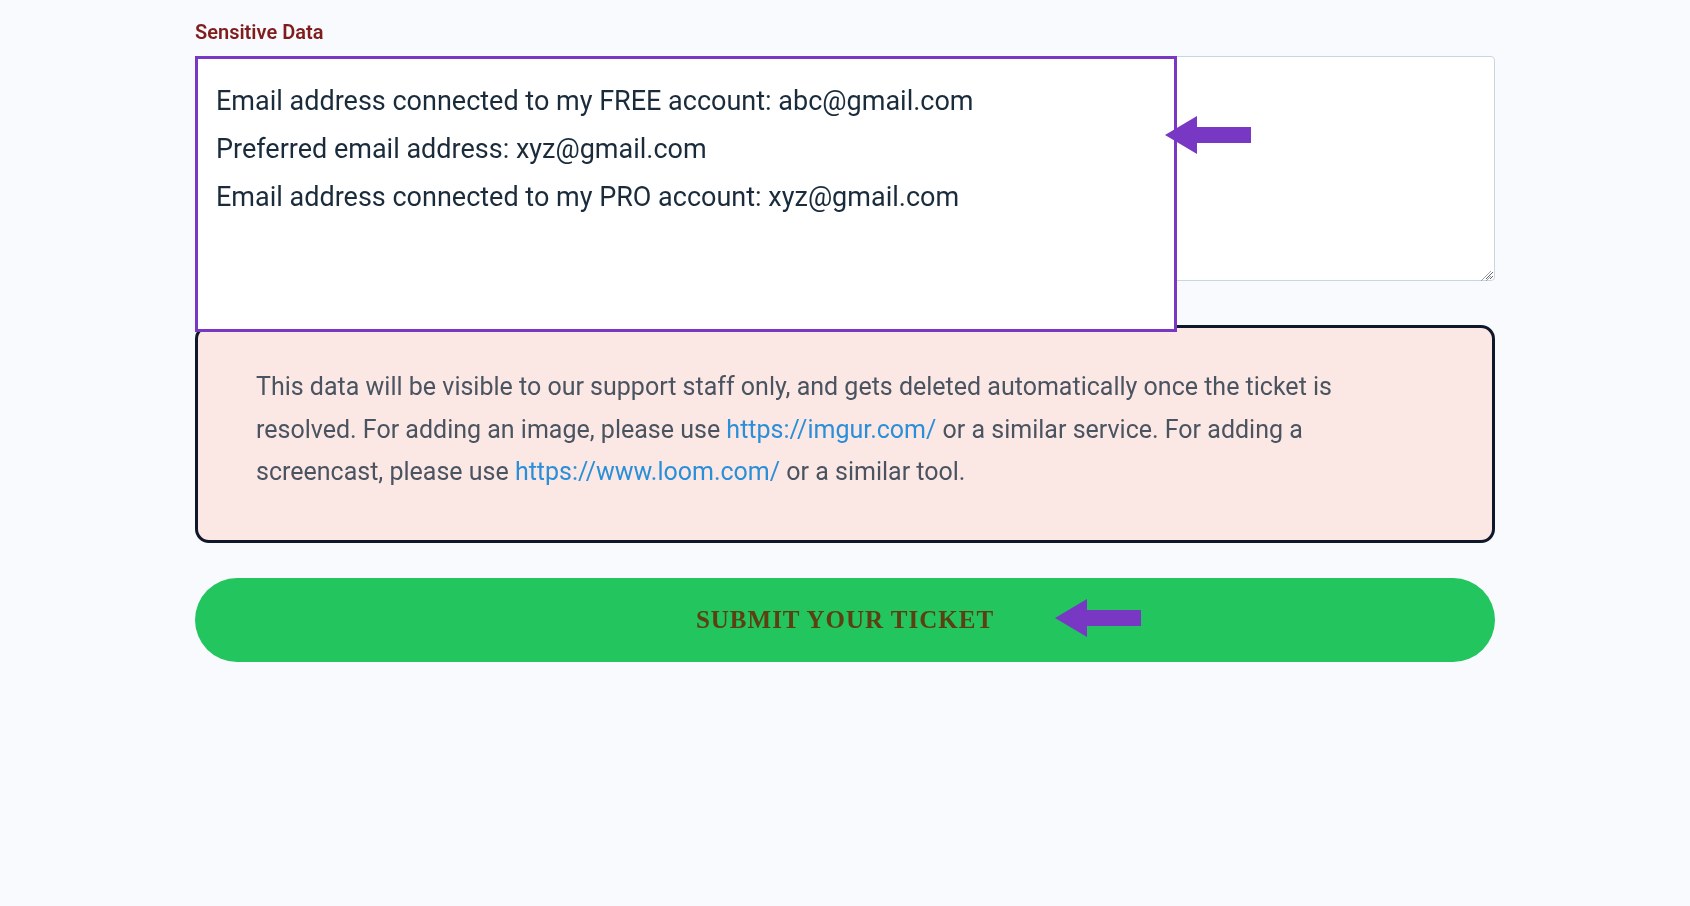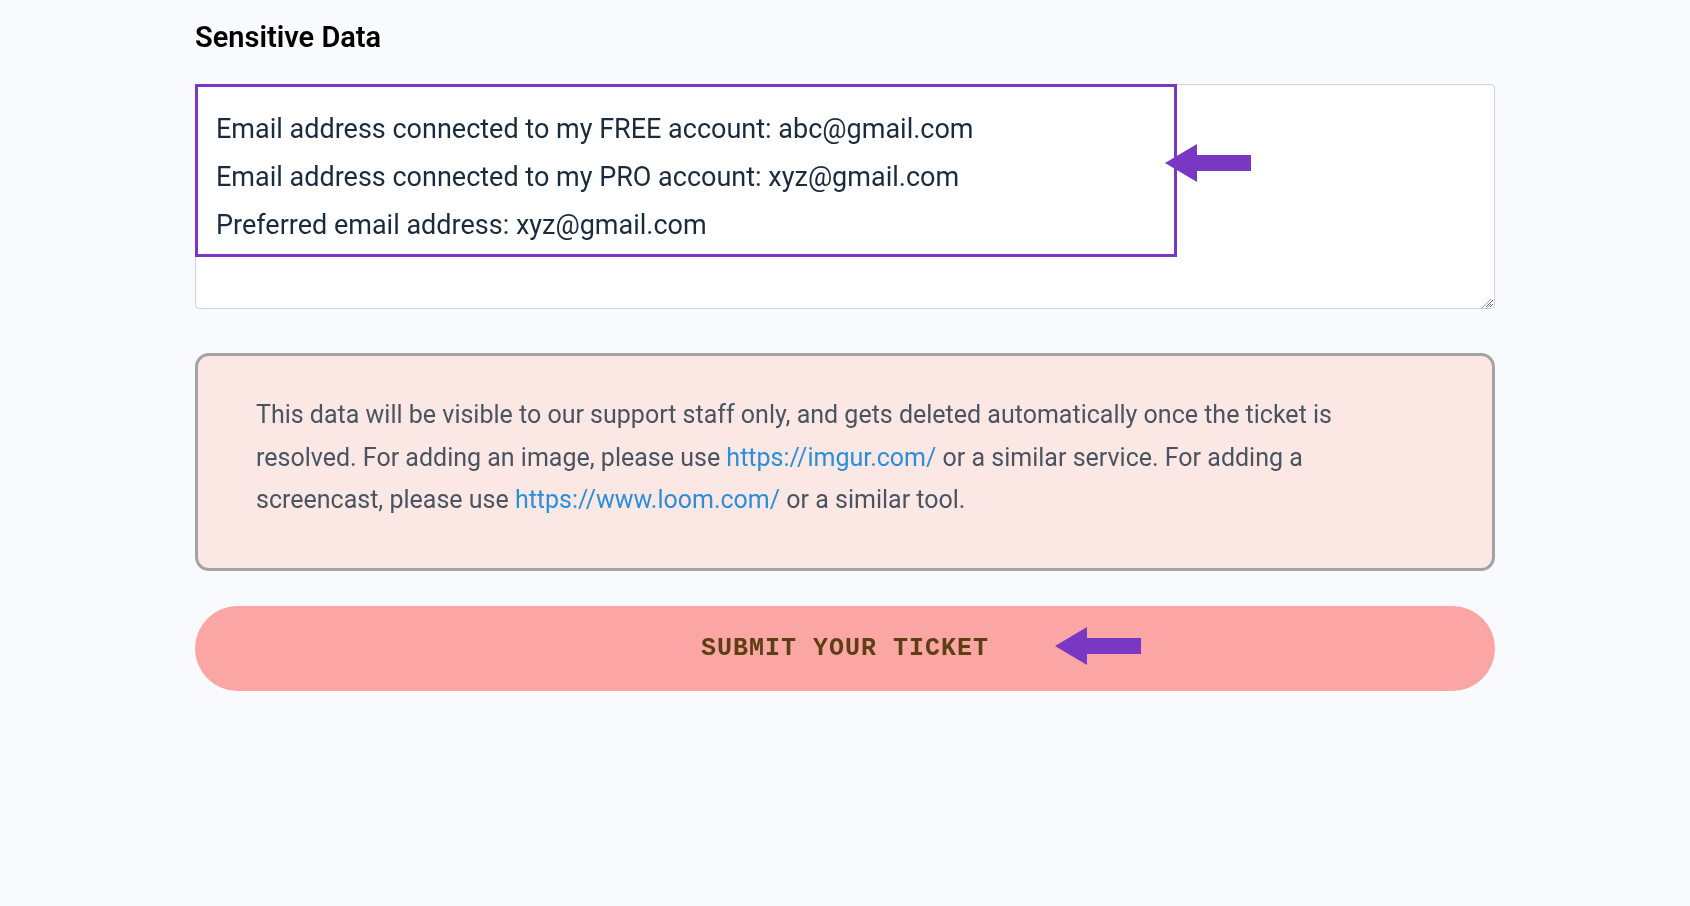--- a/index.html
+++ b/index.html
@@ -11,24 +11,24 @@
       font-family: -apple-system, BlinkMacSystemFont, "Segoe UI", Roboto, Helvetica, Arial, sans-serif;
       background: #f8fafd;
       padding: 20px 0;
     }
     .container {
       max-width: 1460px;
       margin: 0 auto;
       padding: 0 80px;
     }
     .label {
-      color: #000000;
-      font-size: 29px;
+      color: #7f1d1d;
+      font-size: 20px;
       font-weight: 600;
-      margin-bottom: 30px;
+      margin-bottom: 12px;
     }
     .textarea-wrapper {
       position: relative;
       margin-bottom: 40px;
     }
     .textarea {
       width: 100%;
       min-height: 225px;
       border: 1px solid #c9d6de;
       border-radius: 4px;
@@ -37,40 +37,40 @@
       font-size: 14px;
       resize: vertical;
       padding: 16px 18px;
       color: #1a2b3b;
     }
     .highlight-box {
       position: absolute;
       top: 0;
       left: 0;
       width: 75.5%;
-      height: 173px;
+      height: 276px;
       border: 3px solid #7938c4;
       pointer-events: none;
       background: #fff;
       padding: 18px 18px;
     }
     .highlight-text {
       color: #1a2b3b;
       font-size: 27px;
       line-height: 1.78;
       font-weight: 400;
     }
     .arrow-textarea {
       position: absolute;
       top: 56px;
       right: 242px;
       pointer-events: none;
     }
     .warning-box {
-      border: 3px solid #a3a3a3;
+      border: 3px solid #0f172a;
       border-radius: 14px;
       background: #fbe7e4;
       padding: 38px 58px 46px 58px;
       margin-bottom: 35px;
     }
     .warning-text {
       color: #4a5461;
       font-size: 25px;
       line-height: 1.7;
       margin-bottom: 28px;
@@ -84,29 +84,29 @@
     }
     .bold {
       font-weight: 700;
     }
     .submit-wrapper {
       position: relative;
     }
     .submit-btn {
       width: 100%;
       padding: 28px 0;
-      background: #fca5a5;
+      background: #22c55e;
       border: none;
       border-radius: 45px;
       color: #5c4012;
       font-size: 25px;
       font-weight: 700;
       letter-spacing: 1px;
       cursor: pointer;
-      font-family: Liberation Mono, monospace;
+      font-family: Liberation Serif, serif;
     }
     .arrow-submit {
       position: absolute;
       top: 50%;
       left: 66%;
       transform: translateY(-50%);
       pointer-events: none;
     }
     .resize-handle {
       position: absolute;
@@ -129,22 +129,22 @@
   <div class="textarea-wrapper">
     <textarea class="textarea" style=""></textarea>
     <div class="resize-handle">
       <svg width="14" height="14" viewBox="0 0 14 14">
         <line x1="3" y1="13" x2="13" y2="3" stroke="#9aa4ae" stroke-width="1"></line>
         <line x1="8" y1="13" x2="13" y2="8" stroke="#9aa4ae" stroke-width="1"></line>
       </svg>
     </div>
     <div class="highlight-box">
       <div class="highlight-text">Email address connected to my FREE account: abc@gmail.com</div>
+      <div class="highlight-text">Preferred email address: xyz@gmail.com</div>
       <div class="highlight-text">Email address connected to my PRO account: xyz@gmail.com</div>
-      <div class="highlight-text">Preferred email address: xyz@gmail.com</div>
     </div>
     <div class="arrow-textarea">
       <svg width="90" height="46" viewBox="0 0 90 46">
         <path d="M 2 23 L 34 4 L 34 15 L 88 15 L 88 31 L 34 31 L 34 42 Z" fill="#7938c4"></path>
       </svg>
     </div>
   </div>
 
   <div class="warning-box">
     <p class="warning-text">

